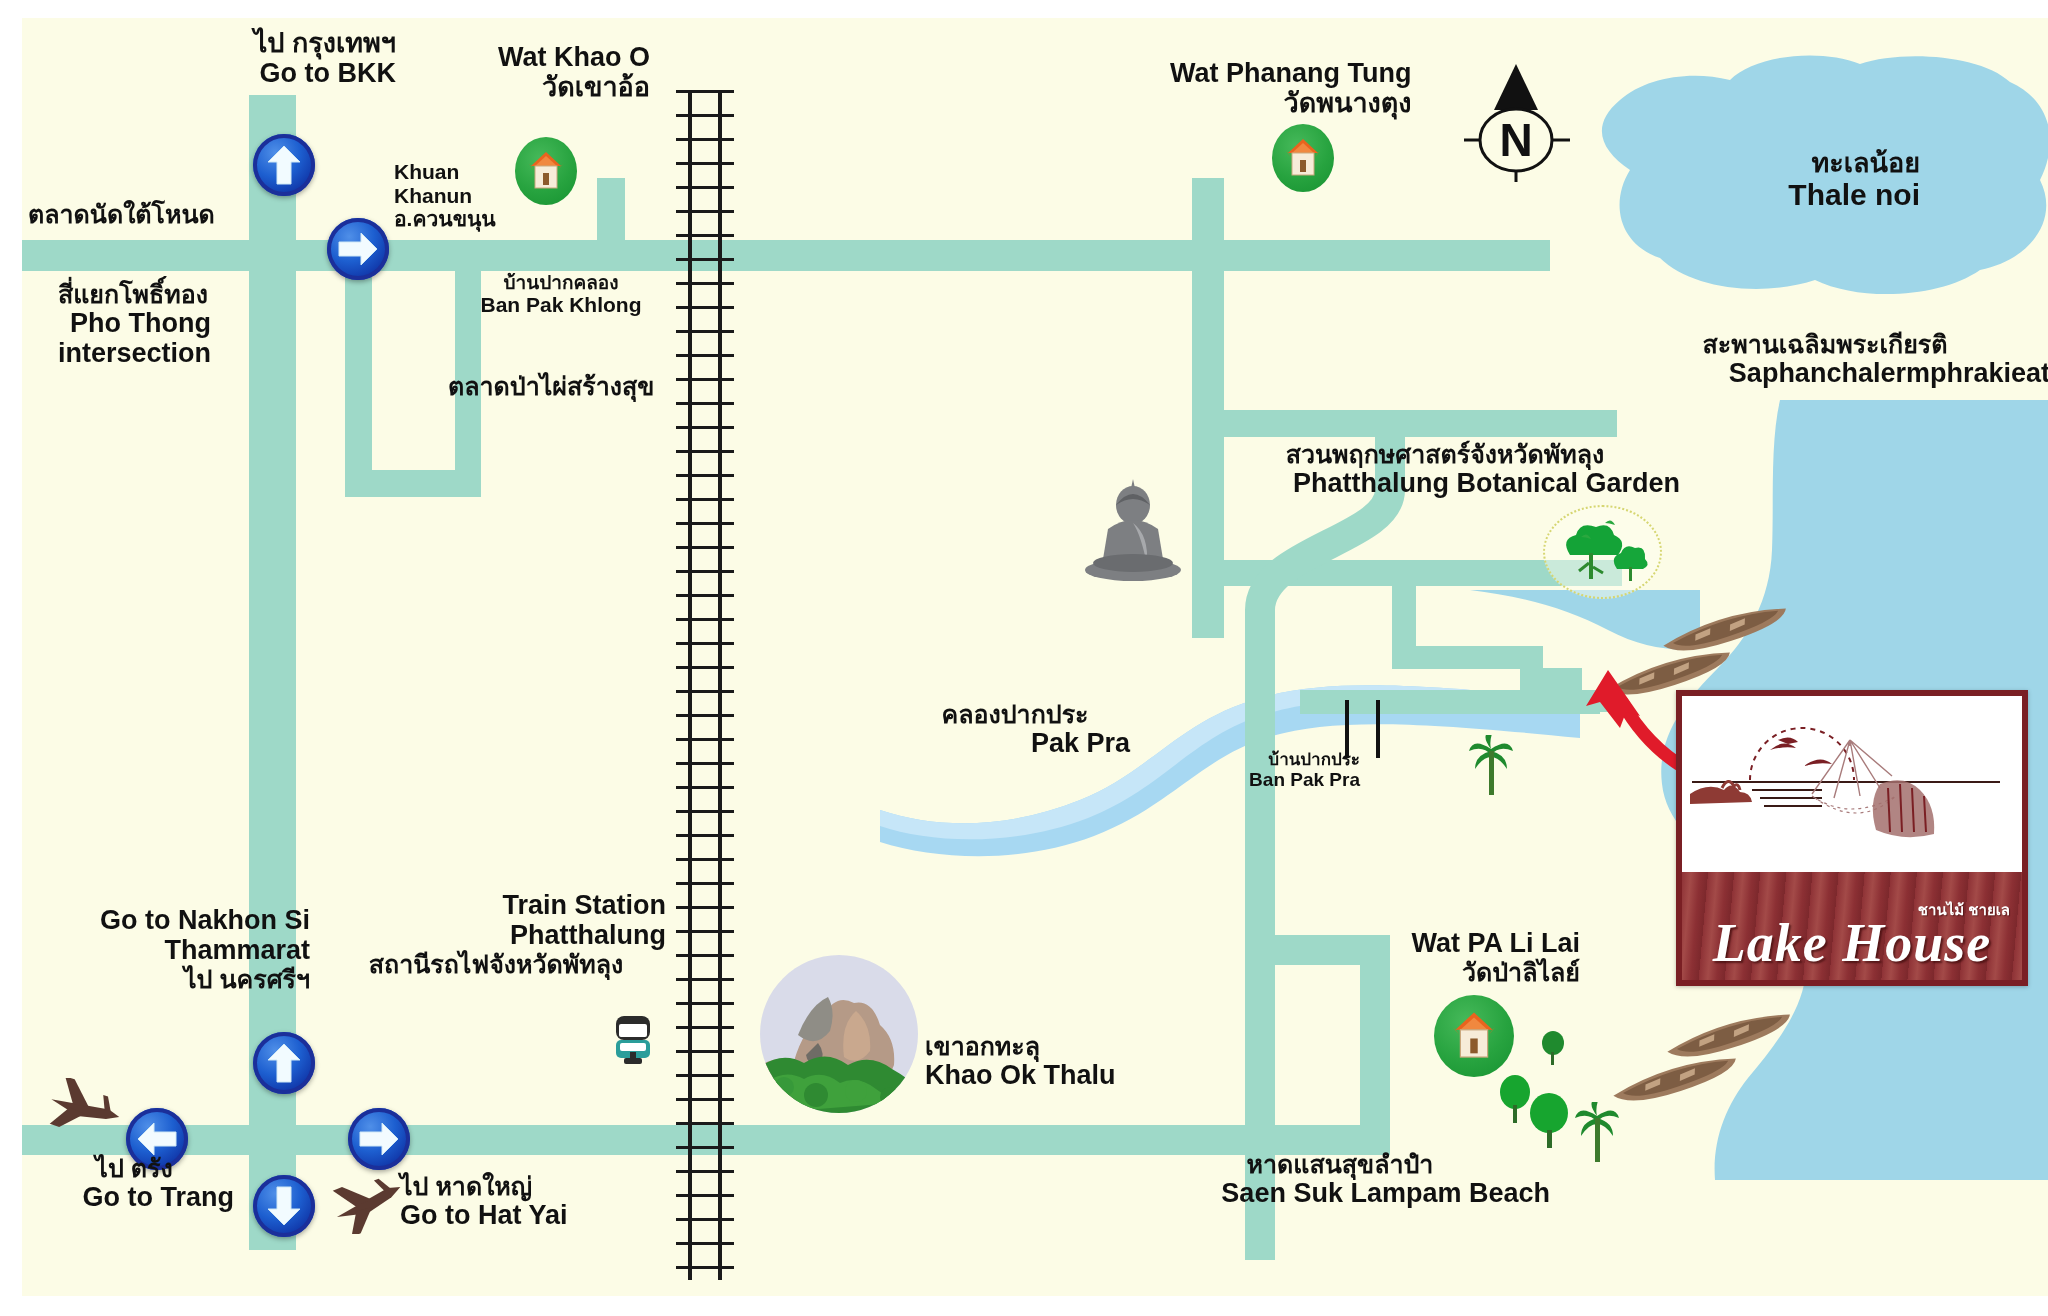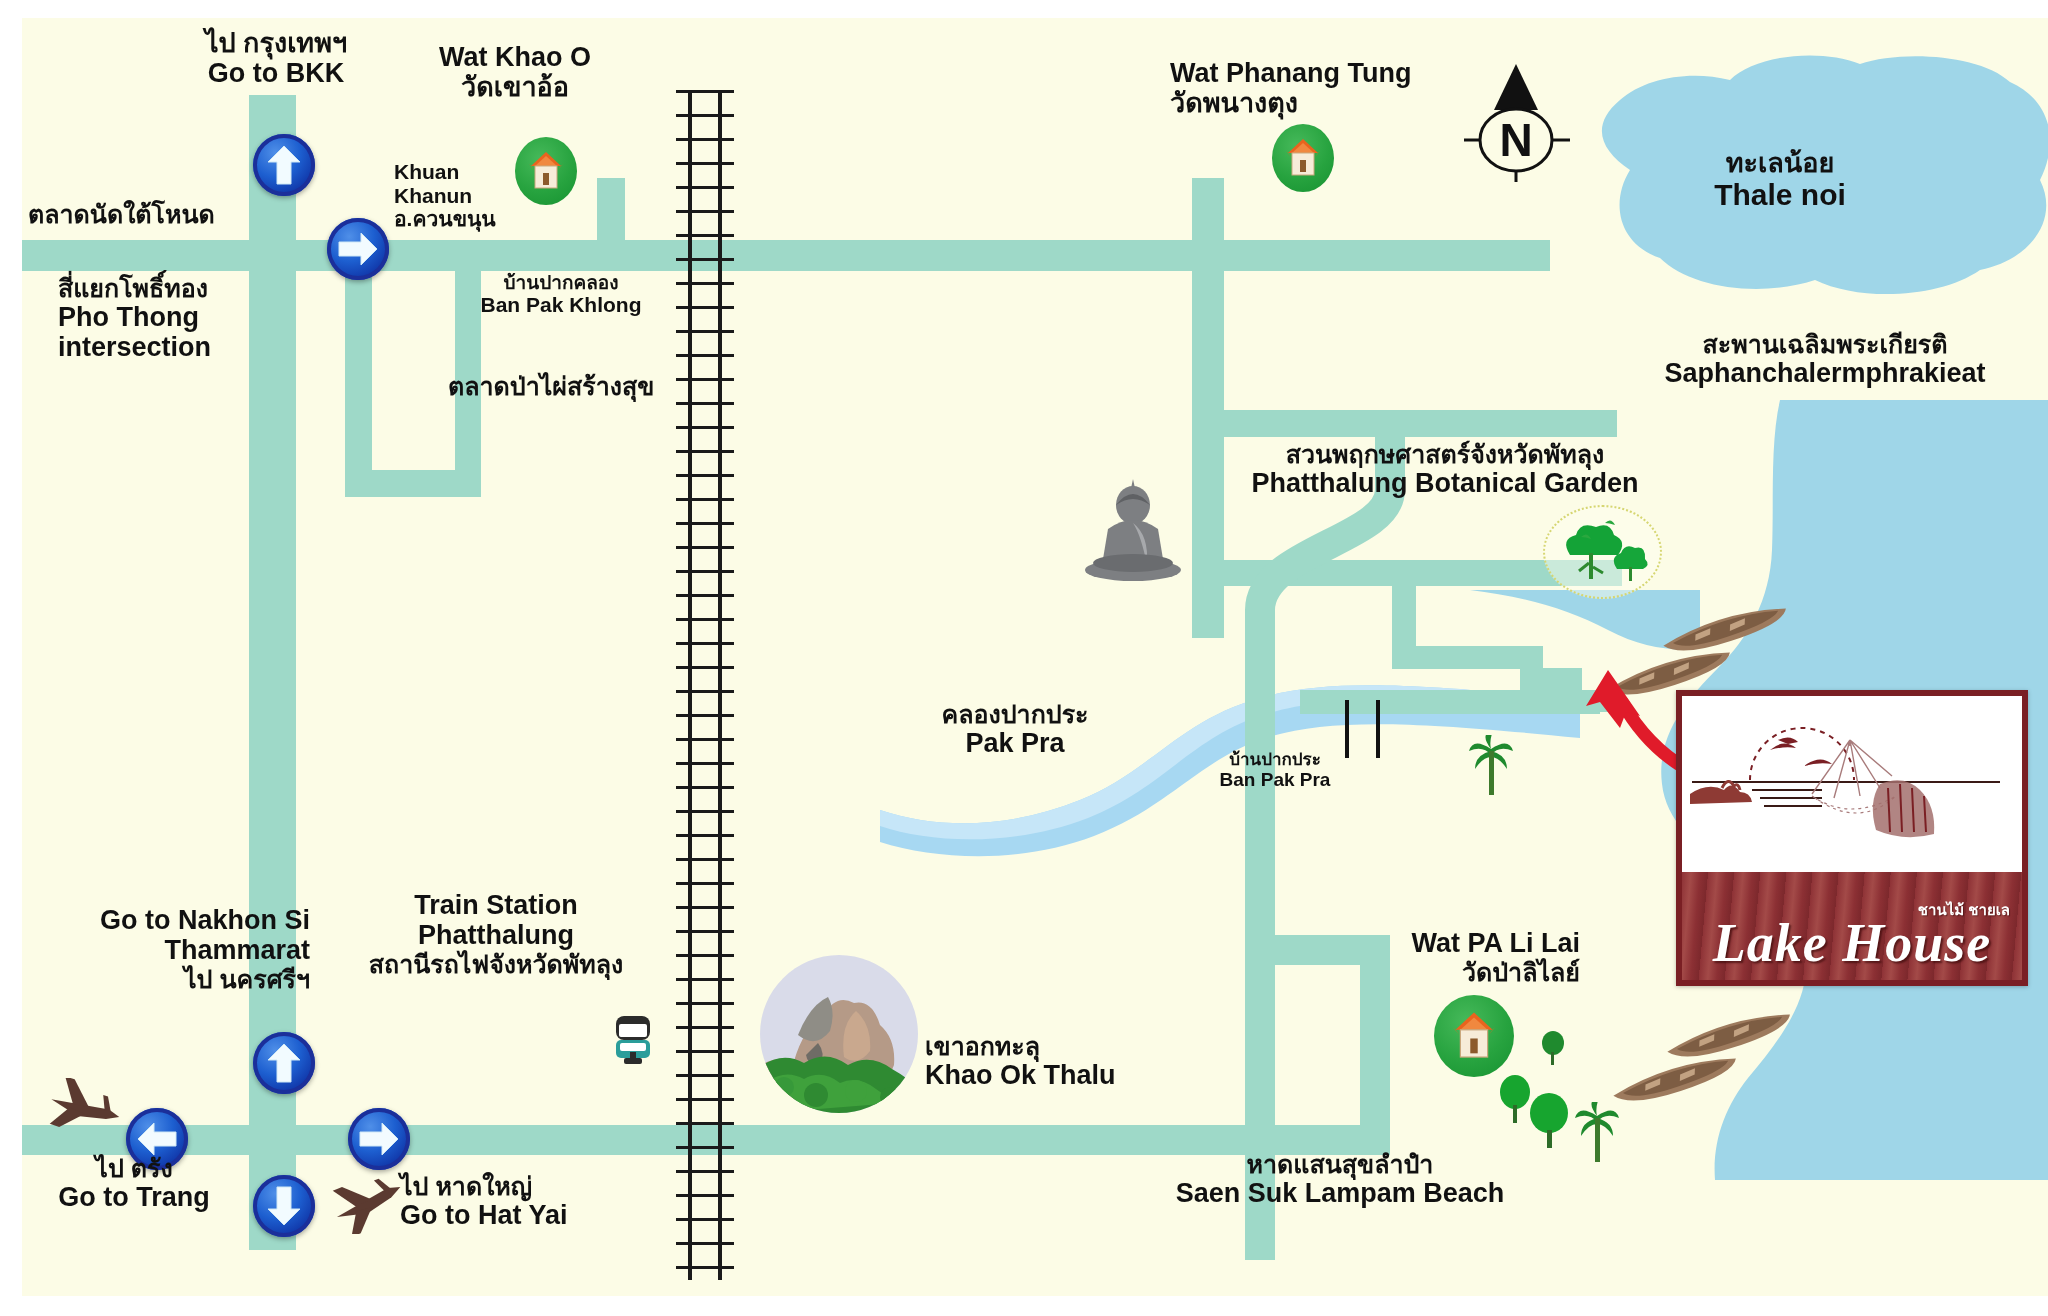--- a/index.html
+++ b/index.html
@@ -23,21 +23,21 @@
   .tie{position:absolute;background:#1a1a1a;height:3px;}
 
   
   .lbl{position:absolute;color:#111;line-height:1.12;white-space:nowrap;}
   .lbl .th{font-weight:bold;}
   .lbl .en{font-weight:bold;}
   .ctr{text-align:center;}
   .rgt{text-align:right;}
 
   
-  .s28{font-size:27px;}
+  .s28{font-size:27px;text-align:right;}
   .s25{font-size:25px;}
   .s21{font-size:21px;}
   .s19{font-size:19px;}
   .s17{font-size:17px;}
 
   
   .sign{
     position:absolute;width:62px;height:62px;border-radius:50%;
     background:radial-gradient(circle at 36% 30%, #4f8fe8 0%, #1d5fd0 42%, #1036a8 75%, #122a86 100%);
     box-shadow:0 0 0 4px #1b2f9a inset, 0 2px 5px rgba(0,0,0,.35);
@@ -479,21 +479,21 @@
   <div class="lbl s25" style="left:28px;top:200px;">
     <div class="th">ตลาดนัดใต้โหนด</div>
   </div>
 
   <div class="lbl s21" style="left:394px;top:160px;">
     <div class="en">Khuan</div>
     <div class="en">Khanun</div>
     <div class="th" style="font-size:21px;">อ.ควนขนุน</div>
   </div>
 
-  <div class="lbl s25" style="left:58px;top:274px;">
+  <div class="lbl s25" style="left:58px;top:280px;">
     <div class="th">สี่แยกโพธิ์ทอง</div>
     <div class="en s28">Pho Thong</div>
     <div class="en s28">intersection</div>
   </div>
 
   <div class="lbl ctr s19" style="left:461px;top:272px;width:200px;">
     <div class="th">บ้านปากคลอง</div>
     <div class="en s21">Ban Pak Khlong</div>
   </div>
 
@@ -514,21 +514,21 @@
   <div class="lbl ctr s25" style="left:1210px;top:440px;width:470px;">
     <div class="th">สวนพฤกษศาสตร์จังหวัดพัทลุง</div>
     <div class="en s28">Phatthalung Botanical Garden</div>
   </div>
 
   <div class="lbl ctr s25" style="left:900px;top:700px;width:230px;">
     <div class="th">คลองปากประ</div>
     <div class="en s28">Pak Pra</div>
   </div>
 
-  <div class="lbl ctr s17" style="left:1190px;top:750px;width:170px;">
+  <div class="lbl ctr s17" style="left:1190px;top:750px;width:170px;text-align:right;">
     <div class="th">บ้านปากประ</div>
     <div class="en s19">Ban Pak Pra</div>
   </div>
 
   <div class="lbl rgt s25" style="left:40px;top:905px;width:270px;">
     <div class="en s27" style="font-size:27px;">Go to Nakhon Si</div>
     <div class="en s27" style="font-size:27px;">Thammarat</div>
     <div class="th">ไป นครศรีฯ</div>
   </div>
 

